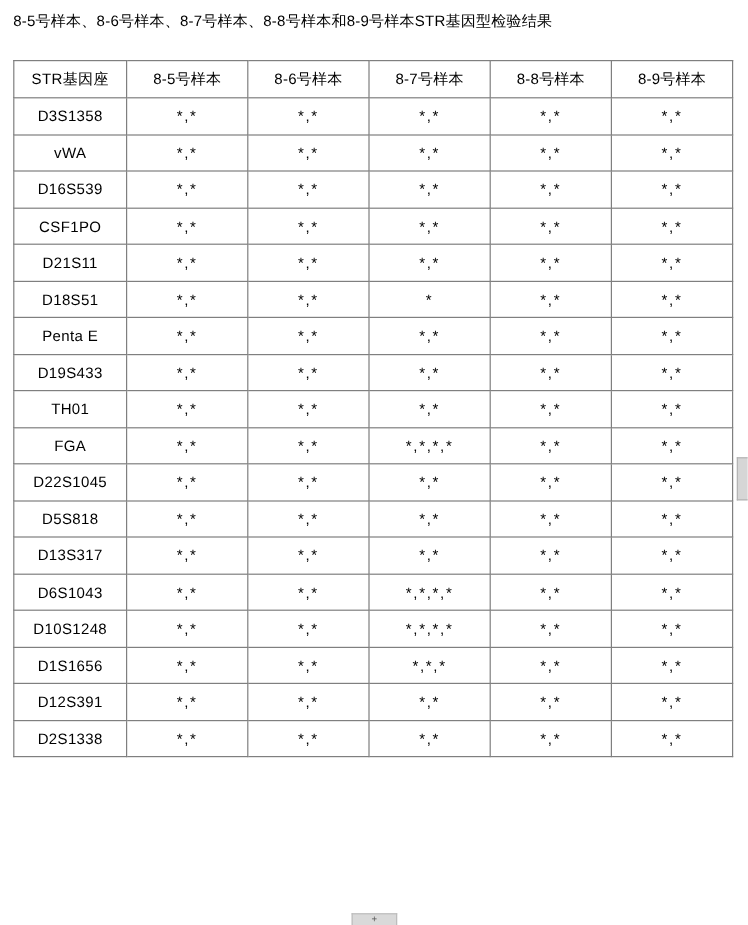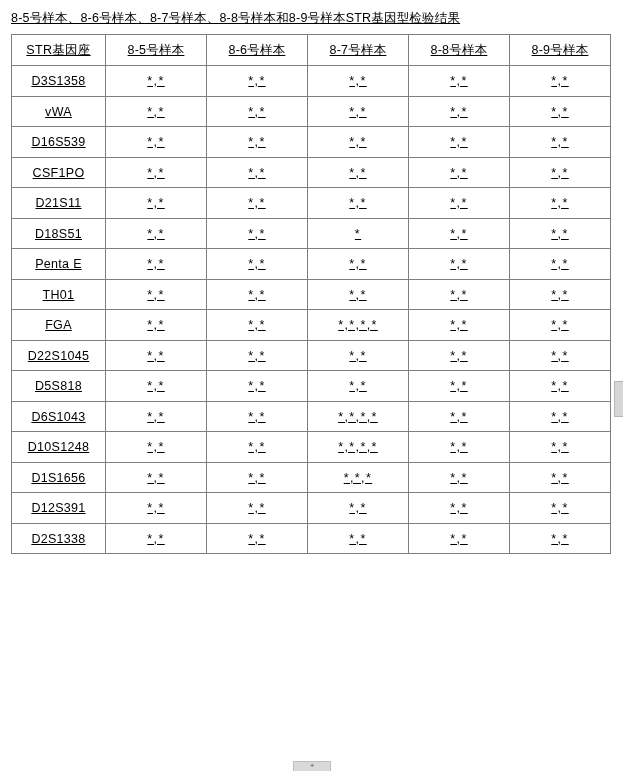--- a/index.html
+++ b/index.html
@@ -13,34 +13,33 @@
     font-family: "Liberation Serif", serif;
     color: #000000;
     overflow: hidden;
     position: relative;
   }
   .page {
     position: relative;
     width: 623px;
     height: 771px;
     box-sizing: border-box;
-    text-decoration: underline;
   }
   .doc-title {
     font-family: "Liberation Sans", sans-serif;
     font-size: 12.5px;
     line-height: 1.3;
     text-align: left;
     padding: 10px 12px 8px 11px;
     letter-spacing: 0.2px;
     white-space: nowrap;
   }
   table.str-table {
     border-collapse: collapse;
-    margin: 0 0 0 11px;
+    margin: 16px 0 0 11px;
     width: 600px;
     table-layout: fixed;
   }
   table.str-table th,
   table.str-table td {
     border: 1px solid #7f7f7f;
     font-size: 12.5px;
     font-family: "Liberation Sans", sans-serif;
     text-align: center;
     vertical-align: middle;
@@ -169,20 +168,28 @@
       </tr>
       <tr>
         <td class="locus-cell">Penta E</td>
         <td class="val-cell">*,*</td>
         <td class="val-cell">*,*</td>
         <td class="val-cell">*,*</td>
         <td class="val-cell">*,*</td>
         <td class="val-cell">*,*</td>
       </tr>
       <tr>
+        <td class="locus-cell">D19S433</td>
+        <td class="val-cell">*,*</td>
+        <td class="val-cell">*,*</td>
+        <td class="val-cell">*,*</td>
+        <td class="val-cell">*,*</td>
+        <td class="val-cell">*,*</td>
+      </tr>
+      <tr>
         <td class="locus-cell">TH01</td>
         <td class="val-cell">*,*</td>
         <td class="val-cell">*,*</td>
         <td class="val-cell">*,*</td>
         <td class="val-cell">*,*</td>
         <td class="val-cell">*,*</td>
       </tr>
       <tr>
         <td class="locus-cell">FGA</td>
         <td class="val-cell">*,*</td>
@@ -194,20 +201,28 @@
       <tr>
         <td class="locus-cell">D22S1045</td>
         <td class="val-cell">*,*</td>
         <td class="val-cell">*,*</td>
         <td class="val-cell">*,*</td>
         <td class="val-cell">*,*</td>
         <td class="val-cell">*,*</td>
       </tr>
       <tr>
         <td class="locus-cell">D5S818</td>
+        <td class="val-cell">*,*</td>
+        <td class="val-cell">*,*</td>
+        <td class="val-cell">*,*</td>
+        <td class="val-cell">*,*</td>
+        <td class="val-cell">*,*</td>
+      </tr>
+      <tr>
+        <td class="locus-cell">D13S317</td>
         <td class="val-cell">*,*</td>
         <td class="val-cell">*,*</td>
         <td class="val-cell">*,*</td>
         <td class="val-cell">*,*</td>
         <td class="val-cell">*,*</td>
       </tr>
       <tr>
         <td class="locus-cell">D6S1043</td>
         <td class="val-cell">*,*</td>
         <td class="val-cell">*,*</td>

